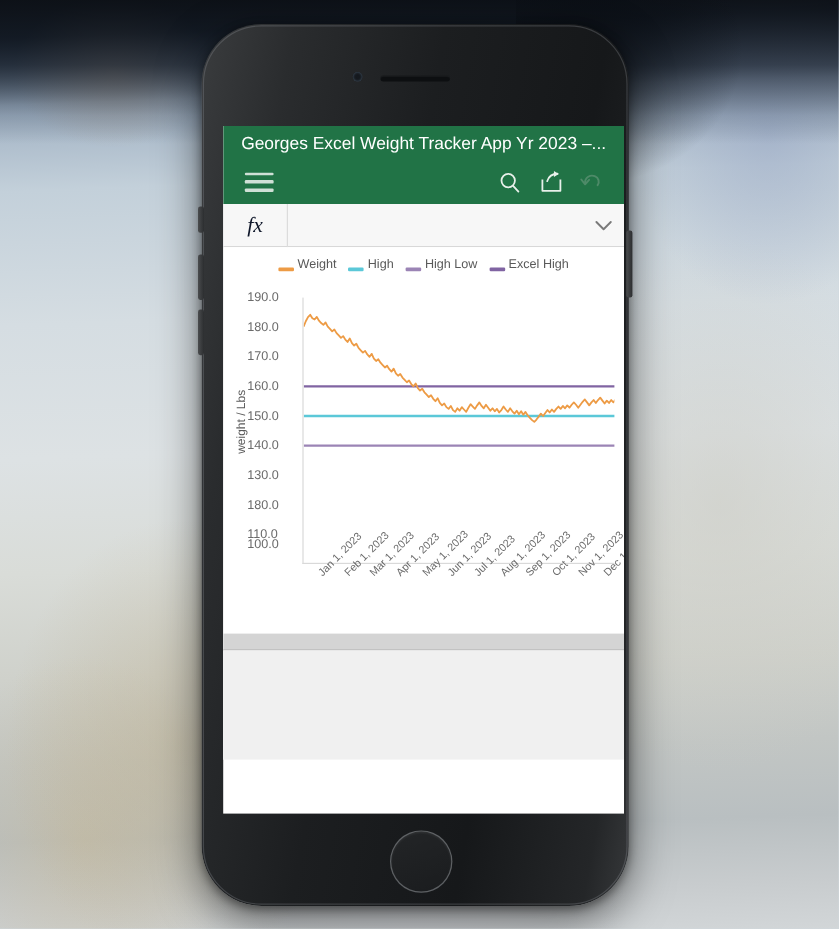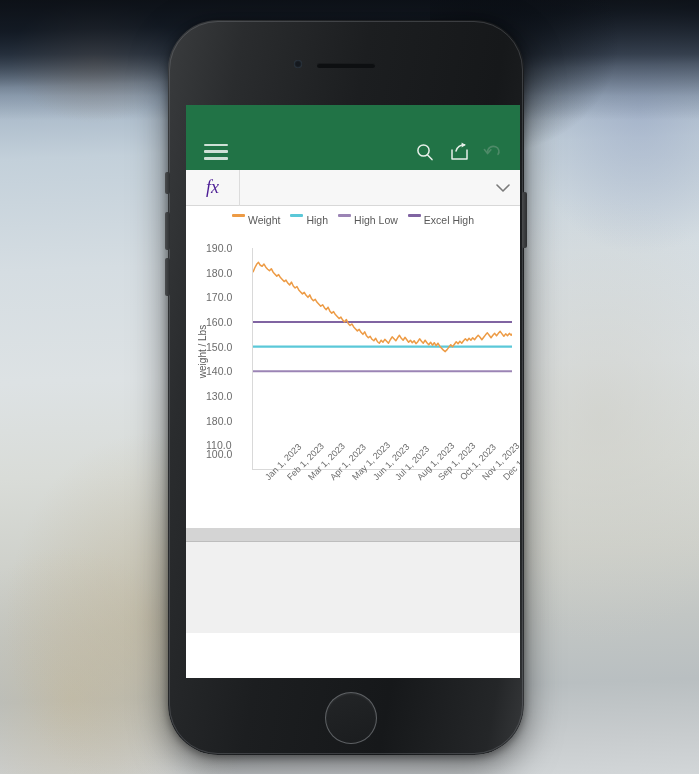--- a/index.html
+++ b/index.html
@@ -135,21 +135,21 @@
     border-bottom: 1px solid #d8d8d8;
     display: flex; align-items: center;
   }
   #fx-cell {
     width: 54px; height: 36px;
     border-right: 1px solid #dcdcdc;
     display: flex; align-items: center; justify-content: center;
     font-family: "Liberation Serif", serif;
     font-style: italic;
     font-size: 18px;
-    color: #4c1d95;
+    color: #0f172a;
   }
   #formula-input {
     flex: 1; height: 36px;
     border: none; outline: none;
     background: transparent;
     font-family: "Liberation Sans", sans-serif;
     font-size: 13px;
     color: #333;
     padding-left: 8px;
   }
@@ -172,21 +172,21 @@
     background: #ffffff;
   }
   #chart-legend {
     display: flex;
     justify-content: center;
     align-items: center;
     gap: 10px;
     height: 20px;
     padding-top: 4px;
   }
-  .legend-item { display: flex; align-items: flex-start; gap: 3px; }
+  .legend-item { display: flex; align-items: flex-end; gap: 3px; }
   .legend-swatch { width: 13px; height: 2.6px; display: block; border-radius: 1px; }
   .legend-label { font-size: 10.5px; color: #595959; white-space: nowrap; }
 
   #plot-wrap {
     position: relative;
     width: 330px; height: 292px;
   }
   #y-axis-title {
     position: absolute;
     left: -31px; top: 118px;
@@ -258,20 +258,21 @@
 <div class="side-btn" id="btn-volup"></div>
 <div class="side-btn" id="btn-voldown"></div>
 <div class="side-btn" id="btn-power"></div>
 <div id="earpiece"></div>
 <div id="front-camera"></div>
 <div id="home-button"></div>
 
 <div id="screen">
 
   <div id="app-header">
+    <div id="app-title">Georges Excel Weight Tracker App Yr 2023 –...</div>
 
     <div id="toolbar">
       <div id="hamburger">
         <i></i>
           <i></i>
           <i></i>
       </div>
       <div class="tb-spacer"></div>
 
       <div class="tb-icon">

